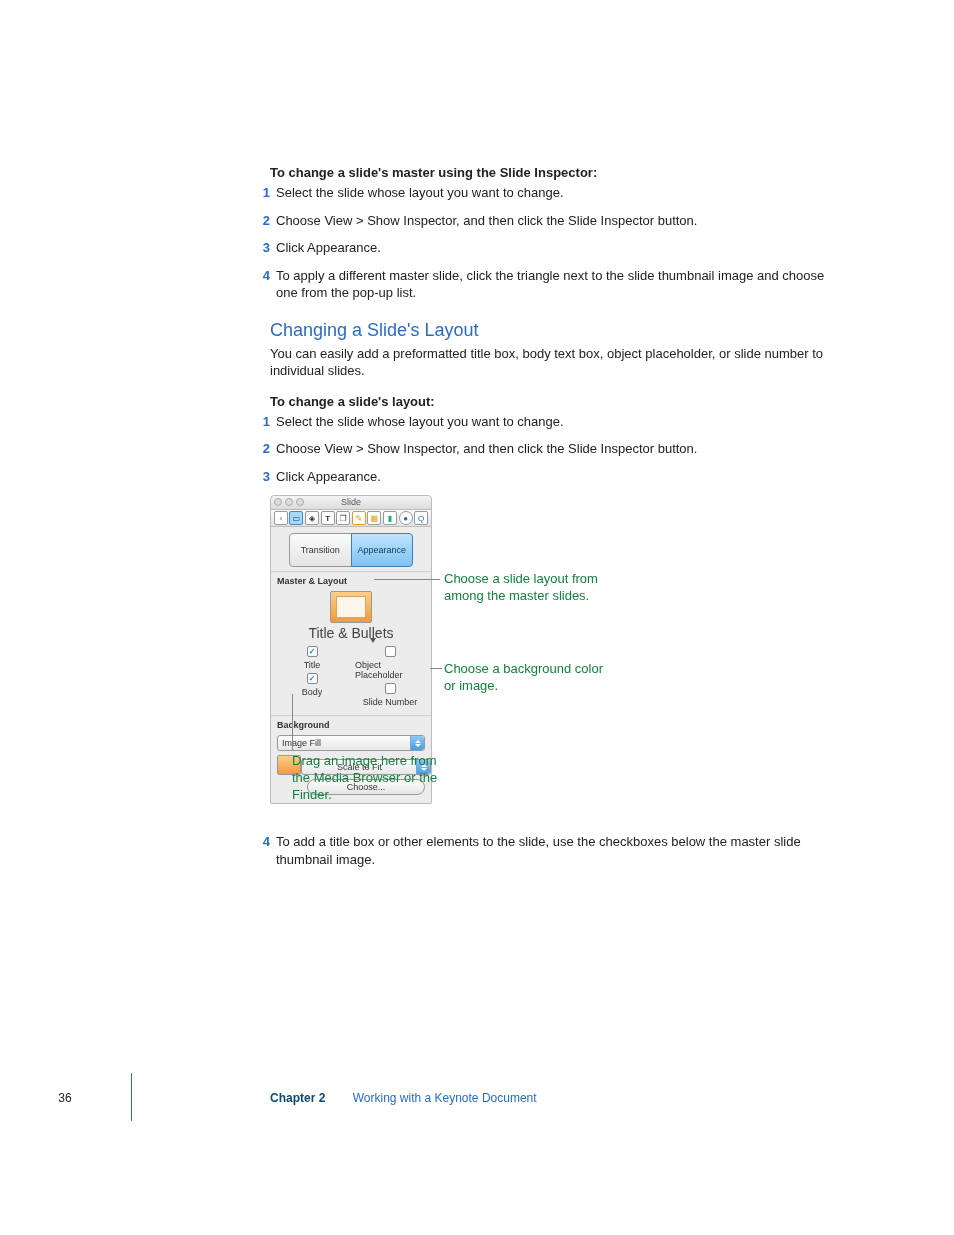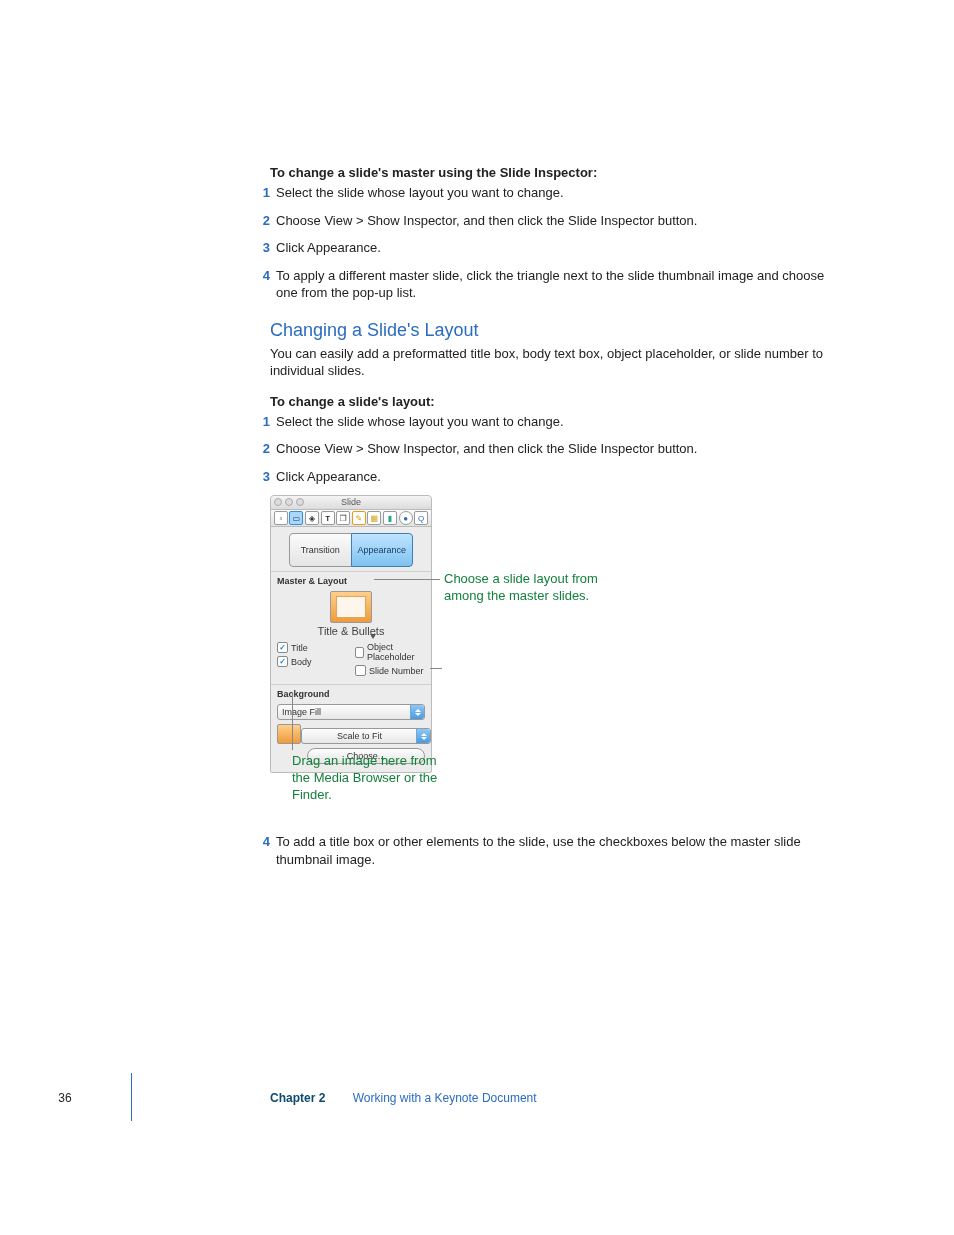--- a/index.html
+++ b/index.html
@@ -95,24 +95,24 @@
   .thumb-wrap { text-align:center; padding:3px 0 1px 0; position:relative;}
   .thumb {
     width:40px; height:30px; margin:0 auto; background:linear-gradient(#ffcf8a,#f09b3a);
     border:1px solid #999; border-radius:2px; position:relative;
   }
   .thumb-core { position:absolute; left:5px; top:4px; right:5px; bottom:4px; background:#fff6eb; border:1px solid #e2a35a;}
   .thumb-tri {
     position:absolute; right:55px; bottom:-1px; width:0;height:0;
     border-left:3px solid transparent;border-right:3px solid transparent;border-top:5px solid #555;
   }
-  .thumb-lbl{ font-size:11px; color:#444; margin-top:2px;}
+  .thumb-lbl{ font-size:14px; color:#444; margin-top:2px;}
   .check-grid { display:flex; padding:4px 6px 6px 6px; gap:8px;}
   .check-col{ flex:1; display:flex; flex-direction:column; gap:3px;}
-  .ck { display:flex; align-items:center; gap:3px; font-size:9px;}
+  .ck { display:flex; align-items:center; gap:3px; font-size:9px;flex-direction:column;}
   .ckbox { width:9px; height:9px; border:1px solid #888; border-radius:2px; background:#fff; display:flex;align-items:center;justify-content:center;}
   .ckbox.on::after{content:"✓"; font-size:8px; color:#1b7bd1; font-weight:bold; line-height:1;}
   .dropdown {
     margin:3px 6px 0 6px; height:14px; border:1px solid #999; border-radius:3px;
     background:linear-gradient(#fdfdfd,#e7e7e7); position:relative; font-size:9px;
     display:flex; align-items:center; padding:0 16px 0 4px;
   }
   .dd-arrows{
     position:absolute; right:0; top:0; bottom:0; width:13px;
     background:linear-gradient(#8ec8f7,#4a9be0); border-left:1px solid #6ca9d8;
@@ -255,20 +255,21 @@
           <span class="dd-arrows"></span>
         </div>
       </div>
       <div class="choose-btn">Choose...</div>
     </div>
 
     <div class="callout-line" style="top:84px; left:104px; width:66px;"></div>
     <div class="callout" style="top:76px; left:174px;">Choose a slide layout from among the master slides.</div>
 
     <div class="callout-line" style="top:173px; left:160px; width:12px;"></div>
+    <div class="callout" style="top:166px; left:174px;">Choose a background color or image.</div>
 
     <div class="vline" style="top:199px; left:22px; height:56px;"></div>
     <div class="callout" style="top:258px; left:22px; width:150px;">Drag an image here from the Media Browser or the Finder.</div>
   </div>
 
   <div class="list">
     <div class="list-item">
         <span class="num">4</span>
         <span class="txt">To add a title box or other elements to the slide, use the checkboxes below the master slide thumbnail image.</span>
       </div>

